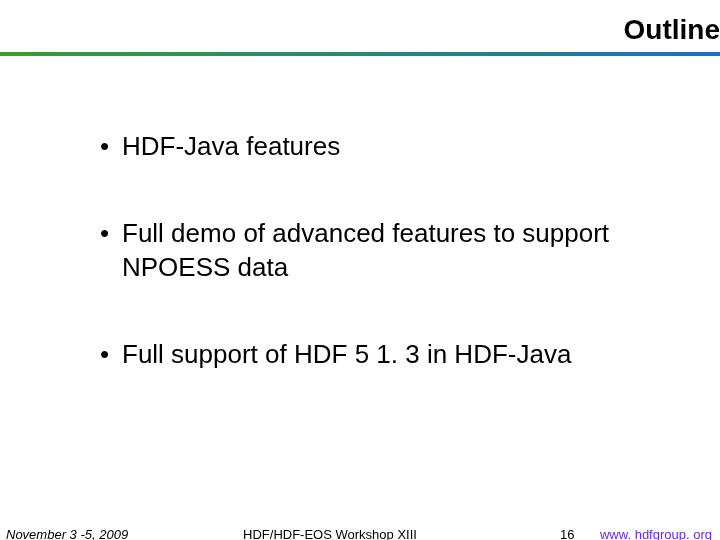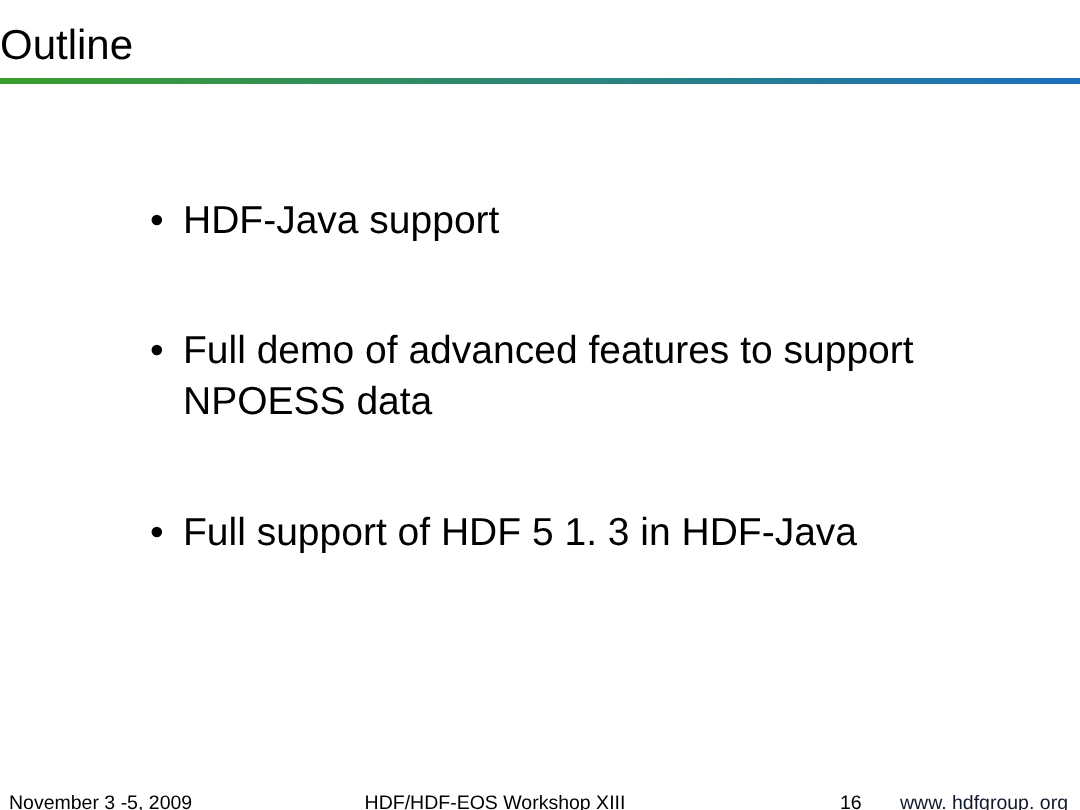--- a/index.html
+++ b/index.html
@@ -2,50 +2,50 @@
 <html><head>
 <meta charset="utf-8">
 <style>
   * { margin: 0; padding: 0; box-sizing: border-box; }
   html, body { width: 720px; height: 540px; font-family: Arial, Helvetica, sans-serif; background: #fff; overflow: hidden; }
   .slide { position: relative; width: 720px; height: 540px; }
 
   .logo { position: absolute; top: 6px; left: 14px; }
   .logo svg { display: block; }
 
-  .title { position: absolute; top: 14px; left: 0; width: 720px; text-align: left; font-size: 28px; font-weight: 400; color: #000; }
+  .title { position: absolute; top: 14px; left: 0; width: 720px; text-align: right; font-size: 28px; font-weight: 700; color: #000; }
 
   .divider { position: absolute; top: 52px; left: 0; width: 720px; height: 4px; background: linear-gradient(90deg, #3b9d2d 0%, #1e6fbf 100%); }
 
   .body { position: absolute; top: 130px; left: 100px; width: 560px; }
   .bullet { display: flex; align-items: flex-start; margin-bottom: 54px; font-size: 26px; color: #000; line-height: 1.28; }
   .bullet .dot { width: 22px; flex: 0 0 22px; font-size: 26px; }
   .bullet .txt { flex: 1; }
 
   .footer { position: absolute; bottom: 6px; left: 0; width: 720px; display: flex; align-items: center; font-size: 13px; color: #000; }
-  .footer .f-date { position: absolute; left: 6px; }
+  .footer .f-date { position: absolute; left: 6px; font-style: italic; }
   .footer .f-center { position: absolute; left: 0; width: 720px; text-align: center; }
   .footer .f-center span { display: inline-block; margin-left: -60px; }
   .footer .f-page { position: absolute; left: 560px; }
-  .footer .f-url { position: absolute; right: 8px; color: #0f172a; }
+  .footer .f-url { position: absolute; right: 8px; color: #6d28d9; }
 </style>
 </head>
 <body>
 
 <div class="slide">
 
 
   <div class="title">Outline</div>
 
   <div class="divider"></div>
 
   <div class="body">
     <div class="bullet">
       <span class="dot">•</span>
-      <span class="txt">HDF-Java support</span>
+      <span class="txt">HDF-Java features</span>
     </div>
     <div class="bullet">
       <span class="dot">•</span>
       <span class="txt">Full demo of advanced features to support NPOESS data</span>
     </div>
     <div class="bullet">
       <span class="dot">•</span>
       <span class="txt">Full support of HDF 5 1. 3 in HDF-Java</span>
     </div>
   </div>

